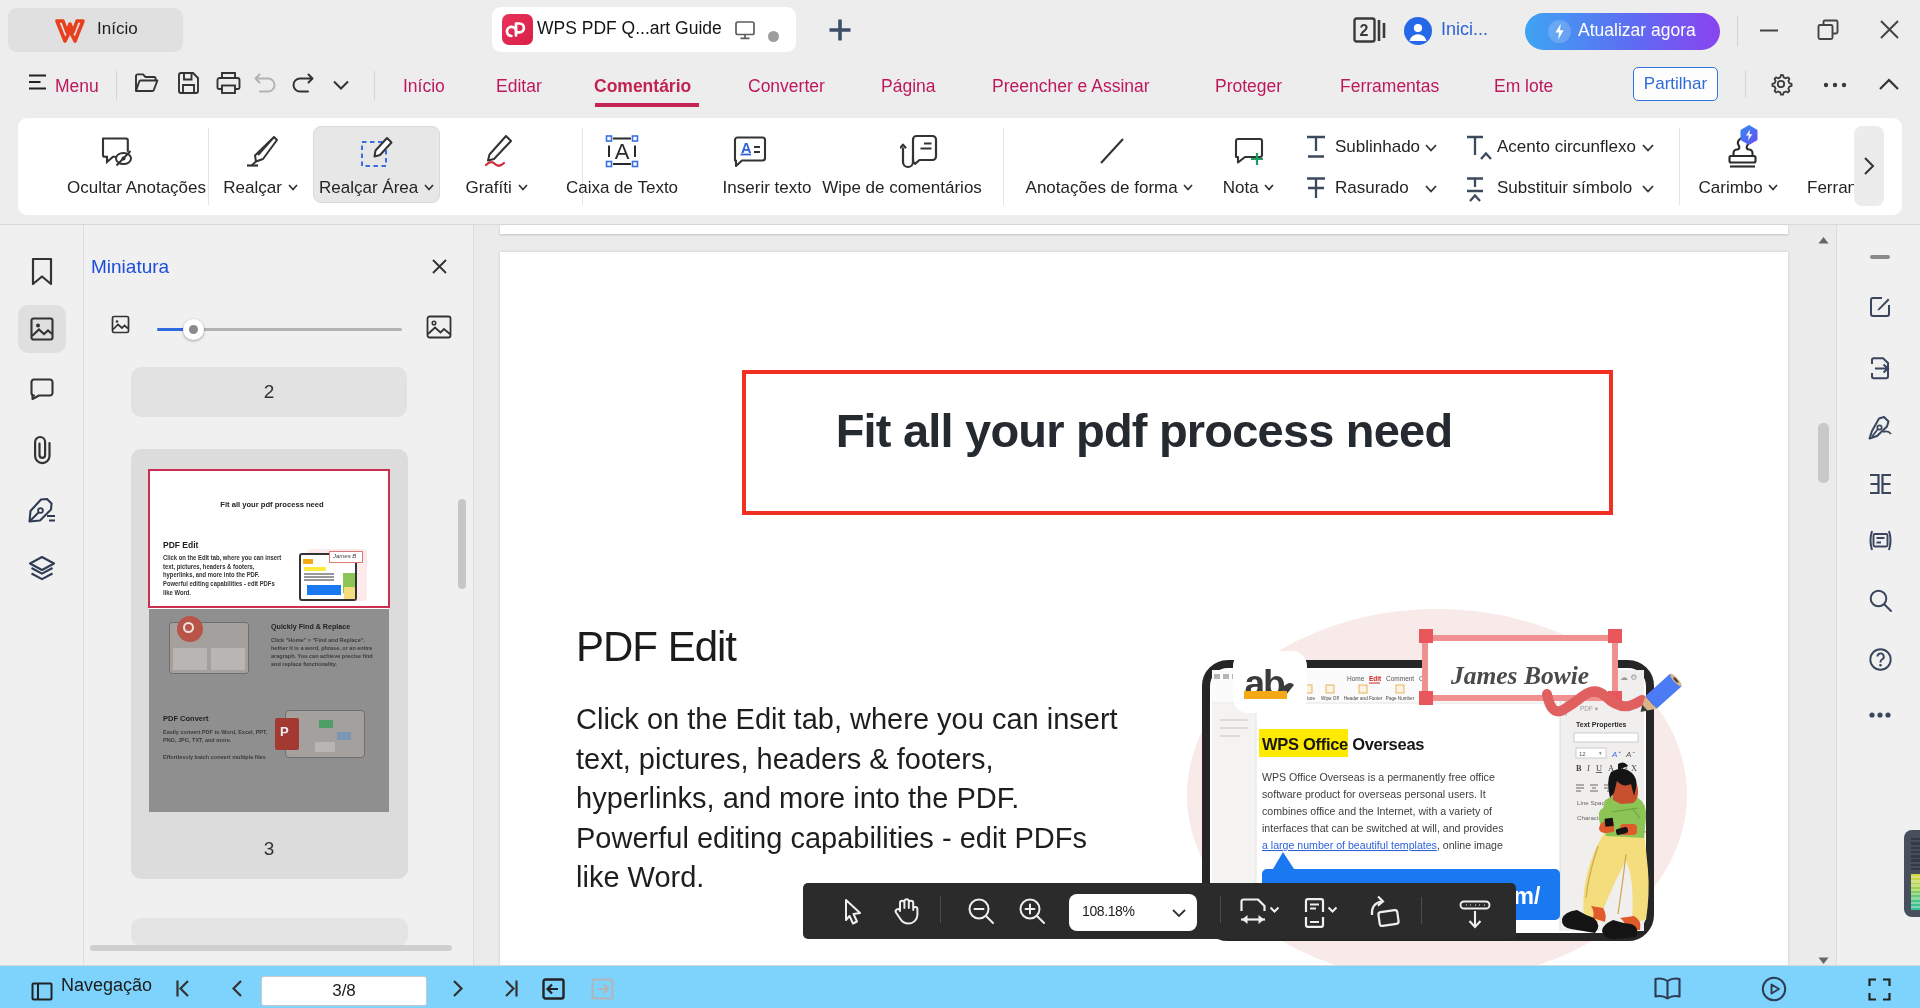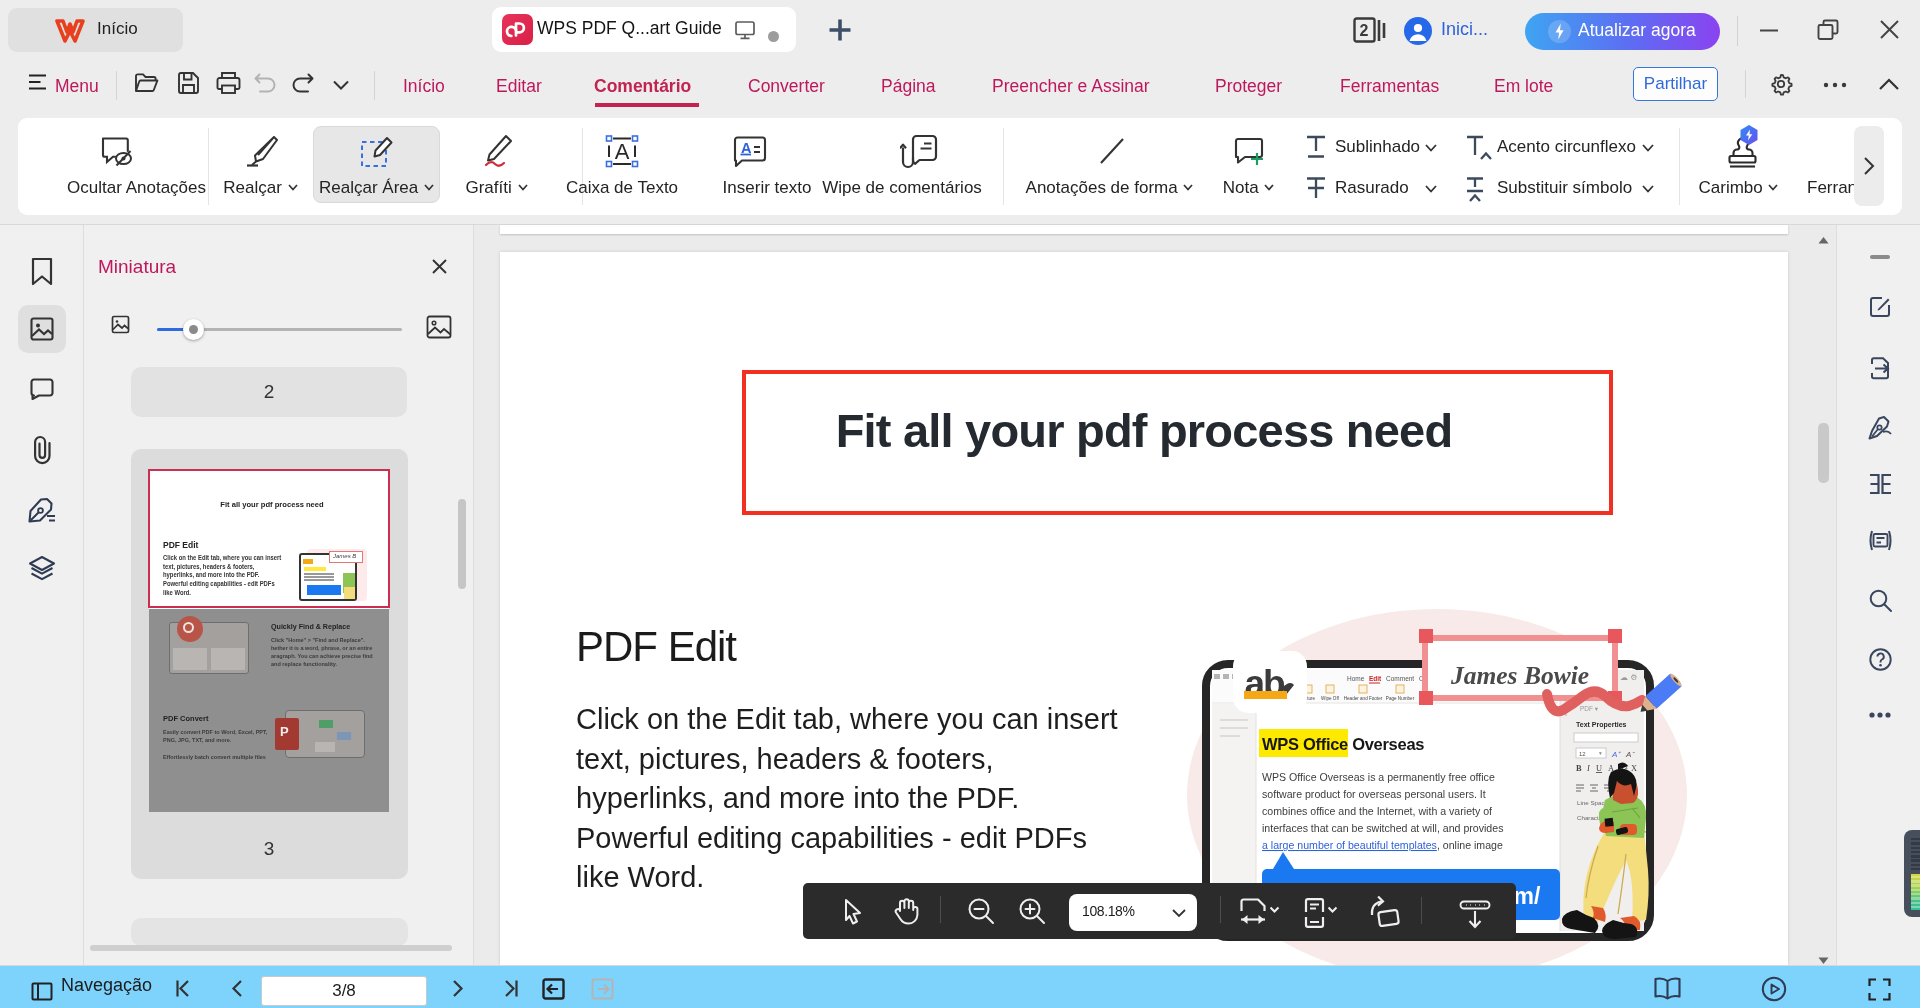--- a/index.html
+++ b/index.html
@@ -278,21 +278,21 @@
     <svg class="abs" style="left:27px;top:272px" width="30" height="28" viewBox="0 0 30 28">
         <path d="M14 2.5 L20 2 L24.5 6.5 L24 12.5 L13 23.5 L2.5 24.5 L3.5 14 Z" fill="none" stroke="#2e3b52" stroke-width="2.1" stroke-linejoin="round"></path>
         <circle cx="13.5" cy="13.5" r="2.4" fill="none" stroke="#2e3b52" stroke-width="1.8"></circle>
         <path d="M12 15 L3.5 23.5 M20 19 H28 M22 23.5 H28" stroke="#2e3b52" stroke-width="2"></path>
       </svg>
     <svg class="abs" style="left:27px;top:330px" width="30" height="30" viewBox="0 0 30 30">
         <path d="M15 2 L27 8.5 L15 15 L3 8.5 Z M4.5 13 L15 18.7 L25.5 13 M4.5 18.5 L15 24.2 L25.5 18.5" fill="none" stroke="#2e3b52" stroke-width="2" stroke-linejoin="round"></path>
       </svg>
   </div>
   <div class="abs" id="panel">
-    <span class="abs" style="left:14px;top:31px;font-size:19px;color:#be185d">Miniatura</span>
+    <span class="abs" style="left:7px;top:31px;font-size:19px;color:#1d4ed8">Miniatura</span>
     <svg class="abs" style="left:347px;top:33px" width="17" height="17" viewBox="0 0 17 17">
         <path d="M2 2 L15 15 M15 2 L2 15" stroke="#333" stroke-width="1.9"></path>
       </svg>
     <svg class="abs" style="left:27px;top:90px" width="19" height="19" viewBox="0 0 19 19">
         <rect x="1.5" y="1.5" width="16" height="16" rx="1.5" fill="none" stroke="#333" stroke-width="1.7"></rect>
         <circle cx="6" cy="6.5" r="1.3" fill="#333"></circle>
         <path d="M2 14.5 L7 9.5 L11 13 L13.5 10.5 L17 13.5" fill="none" stroke="#333" stroke-width="1.7"></path>
       </svg>
     <div class="abs" style="left:73px;top:103px;width:245px;height:2.5px;background:#b3b3b3;border-radius:2px"></div>
     <div class="abs" style="left:73px;top:103px;width:30px;height:2.5px;background:#2f6ae0;border-radius:2px"></div>

